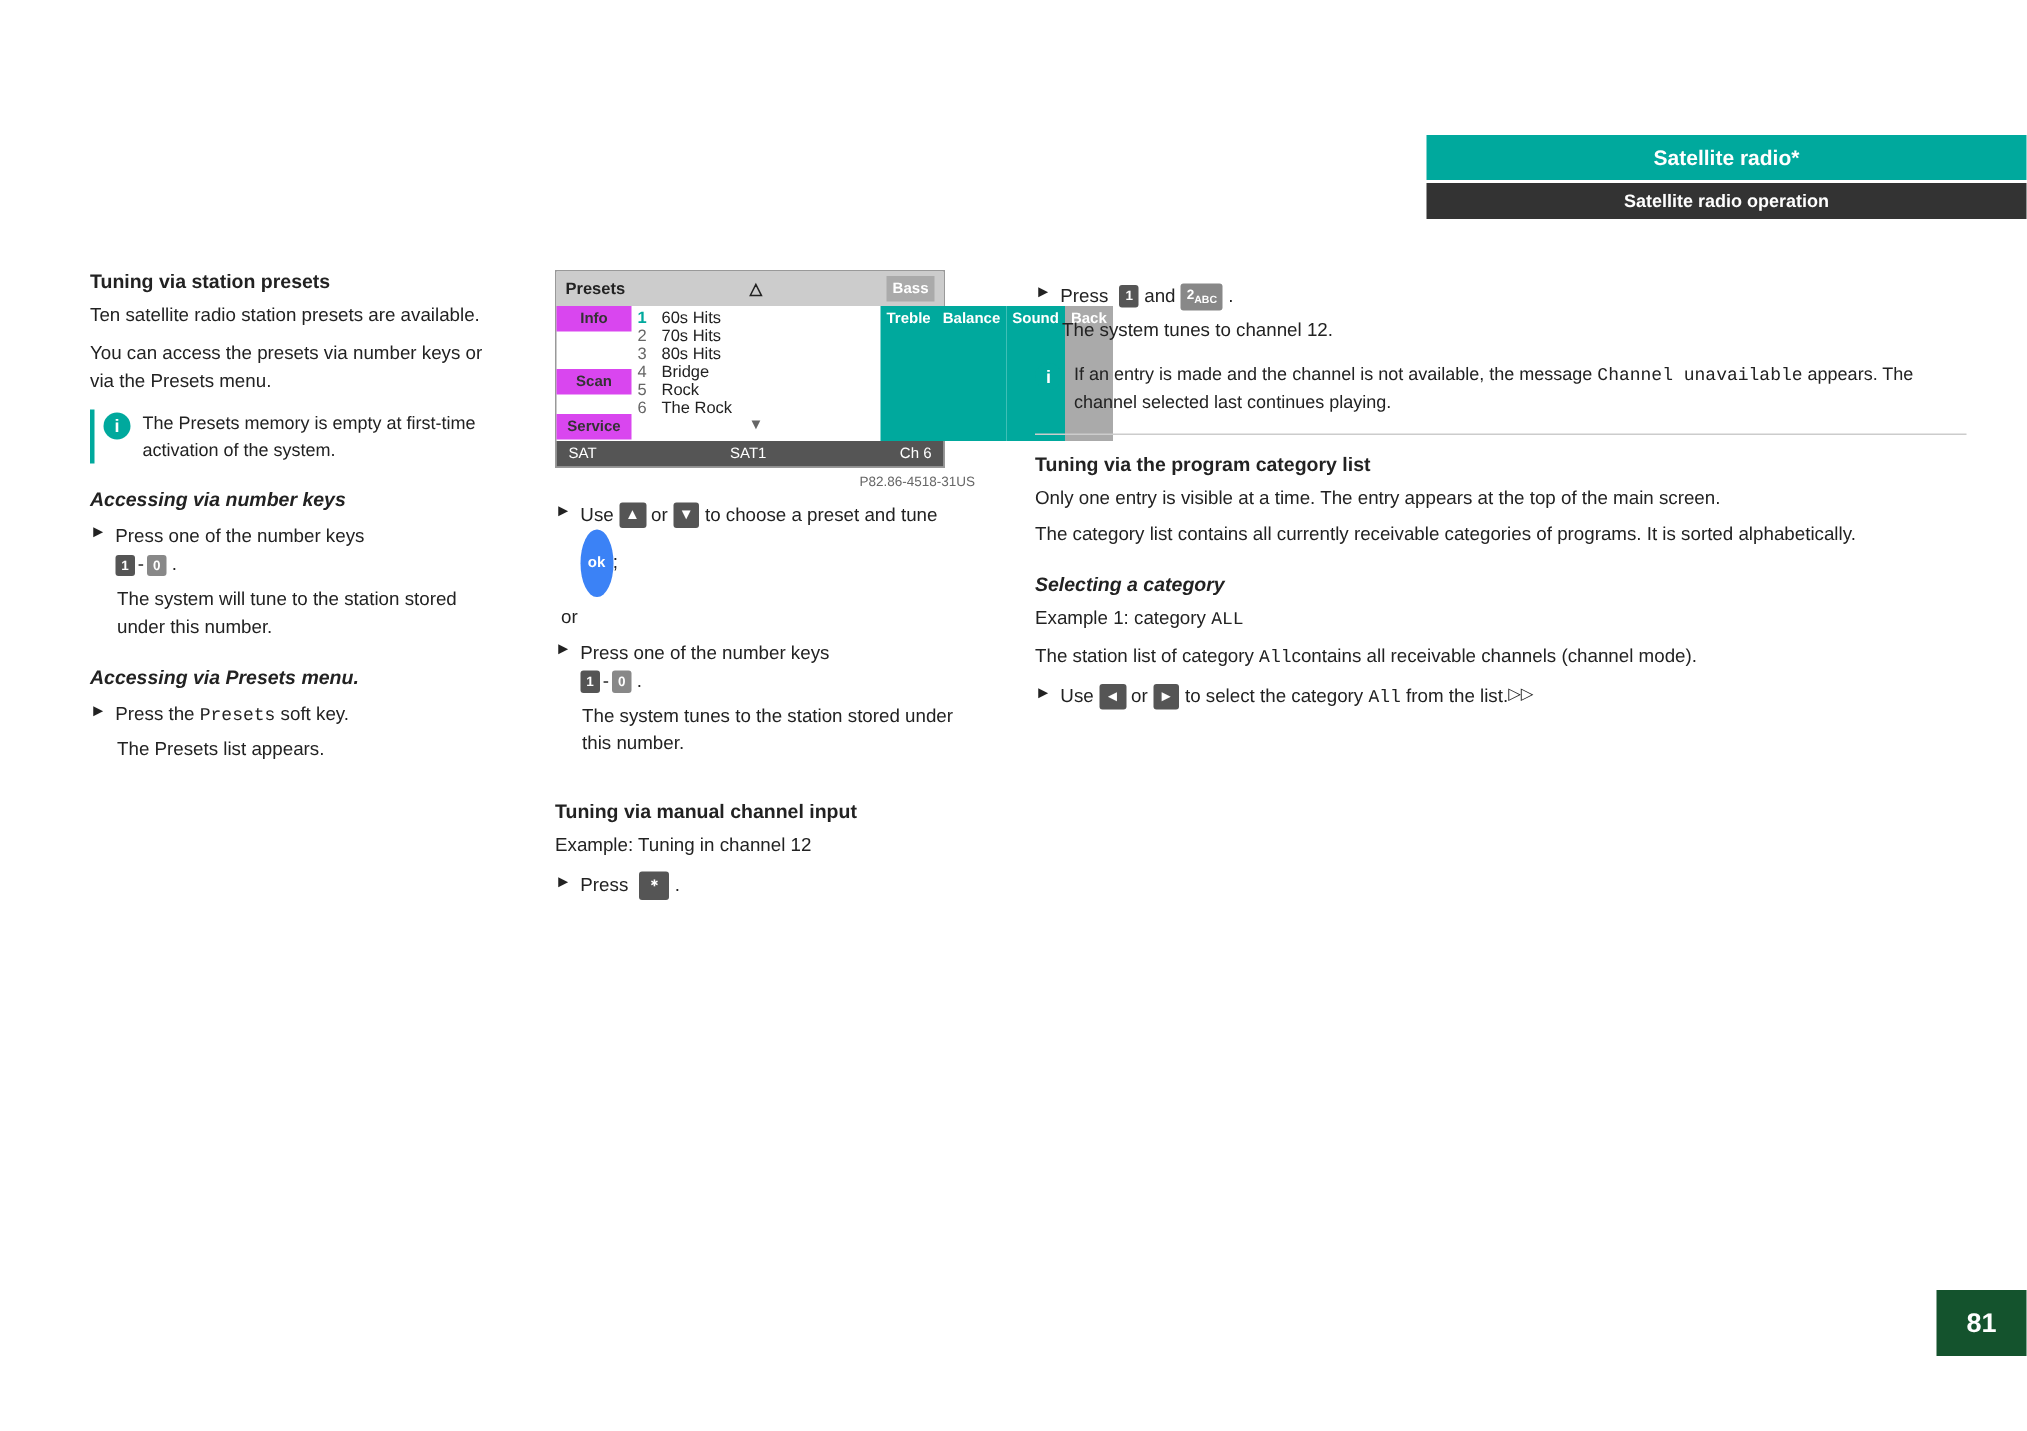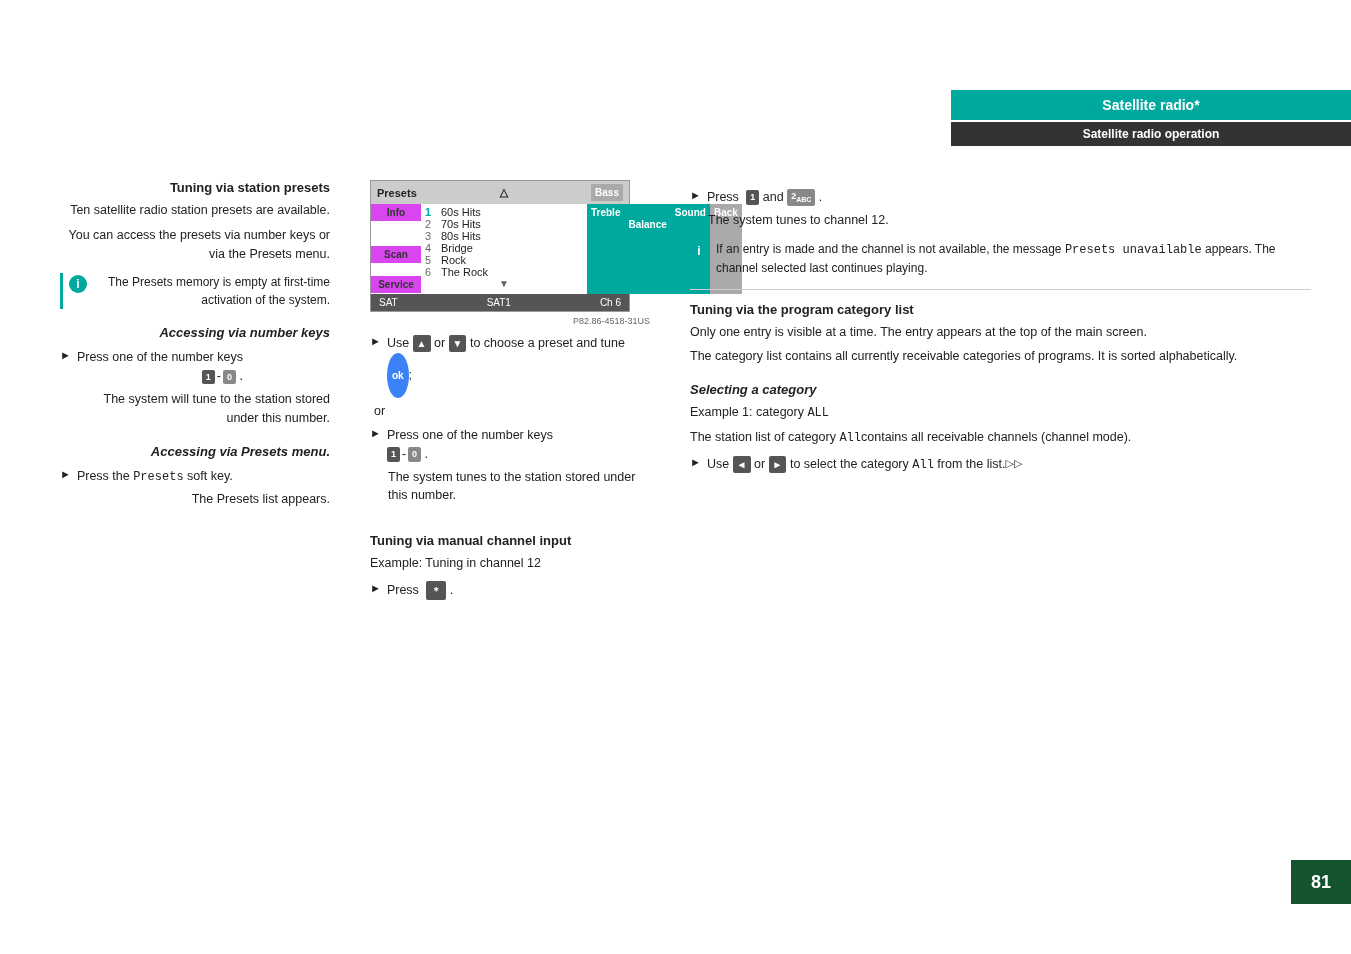--- a/index.html
+++ b/index.html
@@ -63,21 +63,20 @@
       right: 40px;
       bottom: 80px;
       display: flex;
       gap: 40px;
     }
 
     
     .left-col {
       width: 270px;
       flex-shrink: 0;
-      text-align: right;
     }
 
     
     .mid-col {
       width: 280px;
       flex-shrink: 0;
     }
 
     
     .right-col {
@@ -203,21 +202,21 @@
       vertical-align: middle;
     }
 
     
     .or-text {
       font-size: 12.5px;
       margin: 6px 0 6px 0;
     }
     .btn-bass { background: #aaa; color: #fff; font-size: 10px; text-align: center; padding: 3px 4px; font-weight: bold; }
     .btn-treble { background: #00a99d; color: #fff; font-size: 10px; text-align: center; padding: 3px 4px; font-weight: bold; }
-    .btn-balance { background: #00a99d; color: #fff; font-size: 10px; text-align: right; padding: 15px 4px; font-weight: bold; }
+    .btn-balance { background: #00a99d; color: #fff; font-size: 10px; text-align: right; padding: 3px 4px; font-weight: bold; }
     .btn-sound { background: #00a99d; color: #fff; font-size: 10px; text-align: center; padding: 3px 4px; font-weight: bold; }
     .btn-back { background: #aaa; color: #fff; font-size: 10px; text-align: center; padding: 3px 4px; font-weight: bold; }
     .left-btn { background: #d946ef; color: #333; font-size: 10px; text-align: center; padding: 3px 4px; margin-bottom: 1px; font-weight: bold; }
     .screen-bottom-bar {
       background: #555;
       color: #fff;
       font-size: 10px;
       padding: 3px 8px;
       display: flex;
       justify-content: space-between;
@@ -415,21 +414,21 @@
         <span class="key-badge-light">2<sub style="font-size:7px;">ABC</sub></span>
         <span>.</span>
       </div>
     </div>
 
     <p style="margin-left:18px; font-size:12.5px;">The system tunes to channel  12.</p>
 
     <div class="info-box-nobar" style="margin-top:10px;">
       <div class="info-icon">i</div>
       <div class="info-text">
-        <span>If an entry is made and the channel is not available, the message </span><code>Presets unavailable</code><span> appears. The channel selected last continues playing.</span>
+        <span>If an entry is made and the channel is not available, the message </span><code>Channel unavailable</code><span> appears. The channel selected last continues playing.</span>
       </div>
     </div>
 
     <div class="col-divider"></div>
 
     <div class="section-heading">Tuning via the program category list</div>
     <p>Only one entry is visible at a time. The entry appears at the top of the main screen.</p>
     <p>The category list contains all currently receivable categories of programs. It is sorted alphabetically.</p>
 
     <div class="section-heading-italic">Selecting a category</div>

